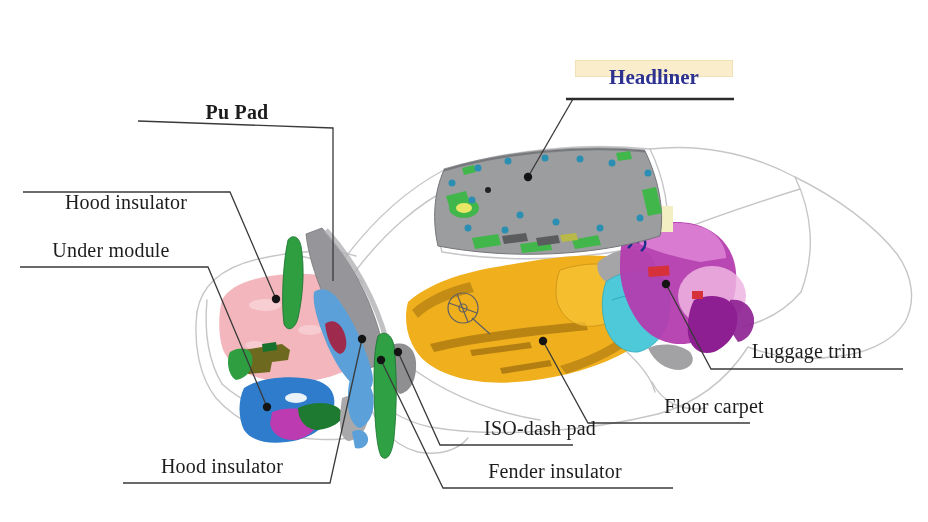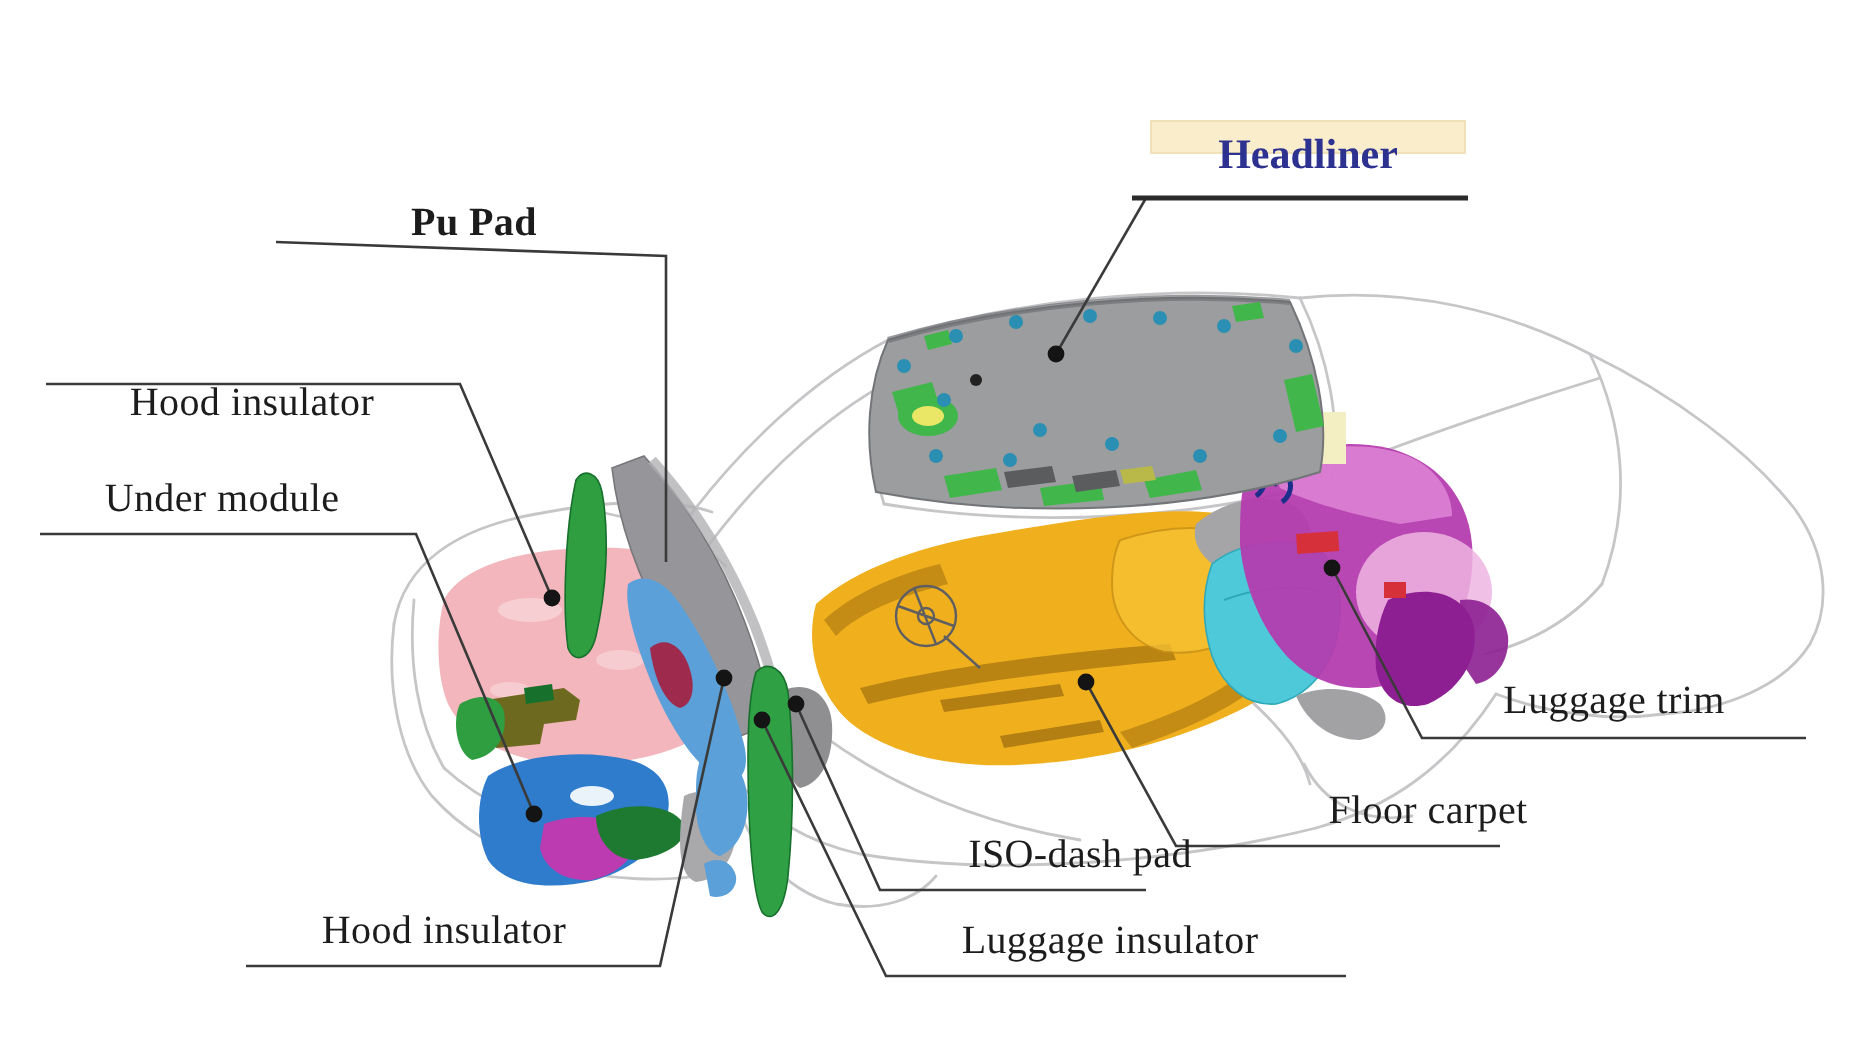--- a/index.html
+++ b/index.html
@@ -179,18 +179,18 @@
     <circle cx="666" cy="284" r="4.2"></circle>
     <circle cx="528" cy="177" r="4.2"></circle>
   </g>
 </svg>
 
 <div class="label bold" style="left:237px;top:112px;">Pu Pad</div>
 <div class="label" style="left:126px;top:174px;margin-top:28px;">Hood insulator</div>
 <div class="label" style="left:111px;top:250px;">Under module</div>
 <div class="label" style="left:222px;top:466px;">Hood insulator</div>
 <div class="label" style="left:540px;top:428px;">ISO-dash pad</div>
-<div class="label" style="left:555px;top:471px;">Luggage insulator</div>
+<div class="label" style="left:555px;top:471px;">Fender insulator</div>
 <div class="label" style="left:681px;top:406px;margin-left:33px;">Floor carpet</div>
 <div class="label" style="left:807px;top:351px;">Luggage trim</div>
 <div class="headliner-box">Headliner</div>
 
 </div>
 
 </body></html>

